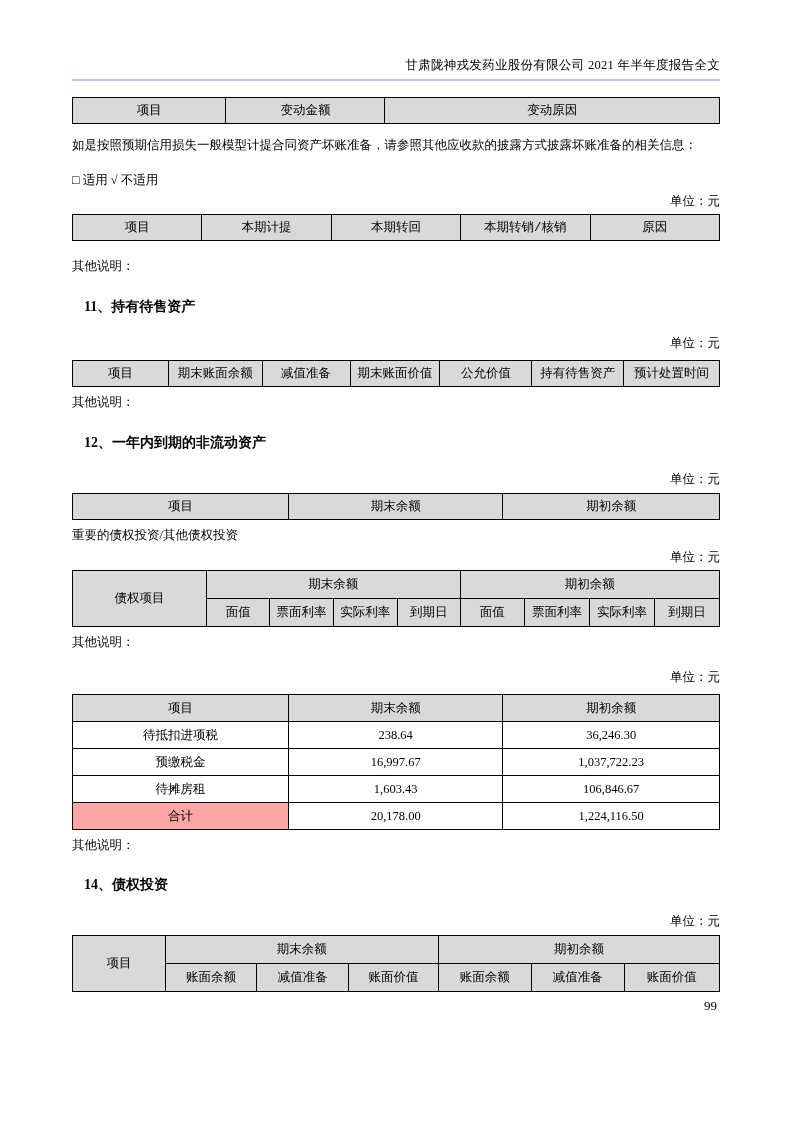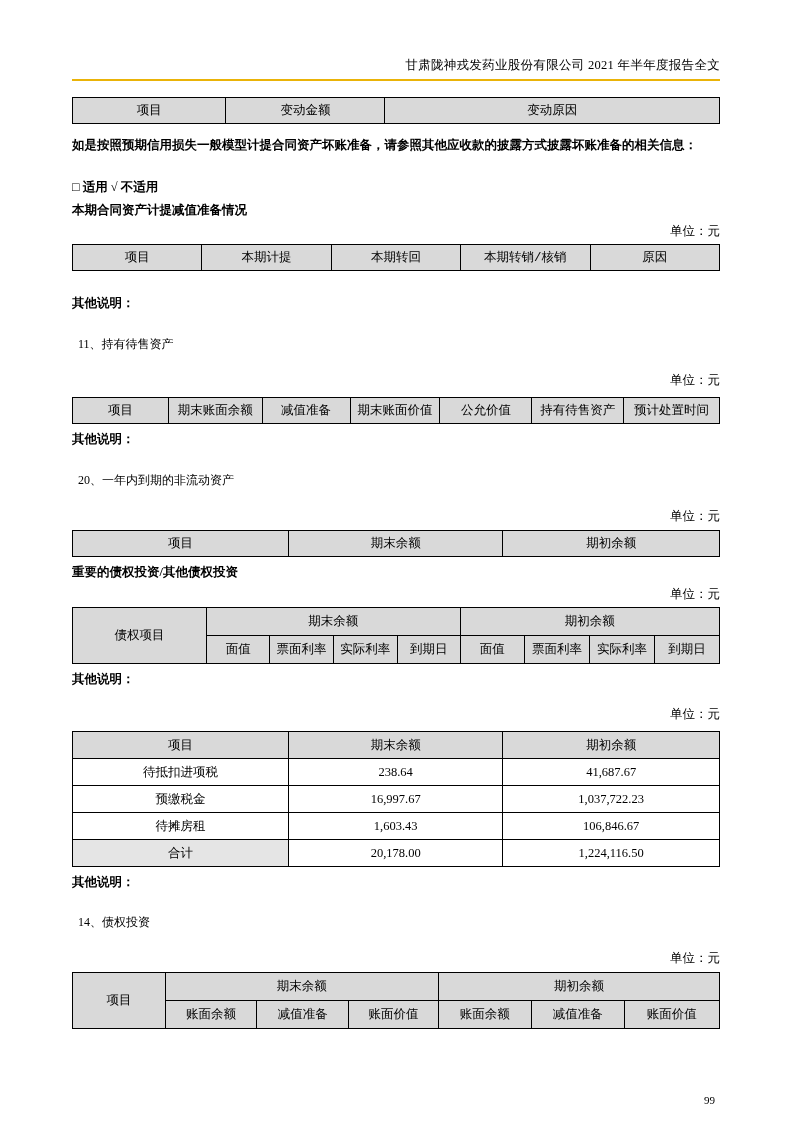--- a/index.html
+++ b/index.html
@@ -12,83 +12,82 @@
     background: #ffffff;
     font-family: "Liberation Serif", "DejaVu Serif", serif;
     color: #000;
     overflow: hidden;
   }
   .content { padding: 0 73px 0 72px; }
 
   .doc-header {
     padding-top: 57px;
     padding-bottom: 5px;
-    border-bottom: 2px solid #eab308;
+    border-bottom: 2px solid #c4b5fd;
     text-align: right;
     font-size: 12.5px;
     letter-spacing: 0.3px;
   }
 
   table.tbl {
     width: 100%;
     border-collapse: collapse;
     table-layout: fixed;
   }
   table.tbl td {
     border: 1px solid #000;
     font-size: 12.5px;
     text-align: center;
     vertical-align: middle;
     padding: 2px 5px;
     overflow: hidden;
     white-space: nowrap;
   }
   tr.hdr td { background: #d9d9d9; font-family: Liberation Mono, monospace; }
-  td.shaded { background: #e5e5e5; }
+  td.shaded { background: #fca5a5; }
   tr.h26 { height: 26px; }
   tr.h27 { height: 27px; }
   tr.h28 { height: 28px; }
   td.item { text-align: left; }
   td.num { text-align: right; }
 
   .body-text {
     font-size: 12.5px;
     line-height: 19px;
     margin: 0;
-    font-weight: bold;
   }
   .unit-label {
     font-size: 12.5px;
     line-height: 19px;
     text-align: right;
     margin: 0;
   }
   .section-title {
-    font-size: 12px;
-    font-weight: normal;
+    font-size: 14px;
+    font-weight: bold;
     line-height: 22px;
-    margin: 6px;
+    margin: 12px;
   }
 
   .mt2  { margin-top: 2px; }
   .mt3  { margin-top: 3px; }
   .mt4  { margin-top: 4px; }
-  .mt5  { margin-top: 23px; }
+  .mt5  { margin-top: 16px; }
   .mt6  { margin-top: 6px; }
   .mt7  { margin-top: 7px; }
   .mt12 { margin-top: 12px; }
   .mt16 { margin-top: 16px; }
   .mt19 { margin-top: 19px; }
   .mt20 { margin-top: 20px; }
 
   .page-number {
     position: absolute;
-    top: 1094px;
+    top: 998px;
     left: 704px;
-    font-size: 11px;
+    font-size: 13px;
   }
 </style>
 </head>
 <body>
 
 <div class="page">
   <div class="content">
 
     <div class="doc-header">
       <span>甘肃陇神戎发药业股份有限公司 2021 年半年度报告全文</span>
@@ -104,21 +103,20 @@
         <tr class="hdr h26">
           <td>项目</td>
           <td>变动金额</td>
           <td>变动原因</td>
         </tr>
       </tbody>
     </table>
 
     <div class="body-text mt12">如是按照预期信用损失一般模型计提合同资产坏账准备，请参照其他应收款的披露方式披露坏账准备的相关信息：</div>
     <div class="body-text mt5">□ 适用 √ 不适用</div>
-    <div class="body-text mt4">本期合同资产计提减值准备情况</div>
 
     <div class="unit-label mt2">单位：元</div>
 
     <table class="tbl mt3">
       <colgroup>
           <col style="width:20%">
           <col style="width:20%">
           <col style="width:20%">
           <col style="width:20%">
           <col style="width:20%">
@@ -155,21 +153,21 @@
           <td>减值准备</td>
           <td>期末账面价值</td>
           <td>公允价值</td>
           <td>持有待售资产</td>
           <td>预计处置时间</td>
         </tr>
       </tbody>
     </table>
     <div class="body-text mt6">其他说明：</div>
 
-    <div class="section-title mt20">20、一年内到期的非流动资产</div>
+    <div class="section-title mt20">12、一年内到期的非流动资产</div>
     <div class="unit-label mt16">单位：元</div>
     <table class="tbl mt4">
       <colgroup>
           <col style="width:33.4%">
           <col style="width:33.1%">
           <col style="width:33.5%">
         </colgroup>
       <tbody>
         <tr class="hdr h26">
           <td>项目</td>
@@ -221,21 +219,21 @@
         </colgroup>
       <tbody>
         <tr class="hdr h27">
           <td>项目</td>
           <td>期末余额</td>
           <td>期初余额</td>
         </tr>
         <tr class="h27">
           <td class="item">待抵扣进项税</td>
           <td class="num">238.64</td>
-          <td class="num">41,687.67</td>
+          <td class="num">36,246.30</td>
         </tr>
         <tr class="h27">
           <td class="item">预缴税金</td>
           <td class="num">16,997.67</td>
           <td class="num">1,037,722.23</td>
         </tr>
         <tr class="h27">
           <td class="item">待摊房租</td>
           <td class="num">1,603.43</td>
           <td class="num">106,846.67</td>

